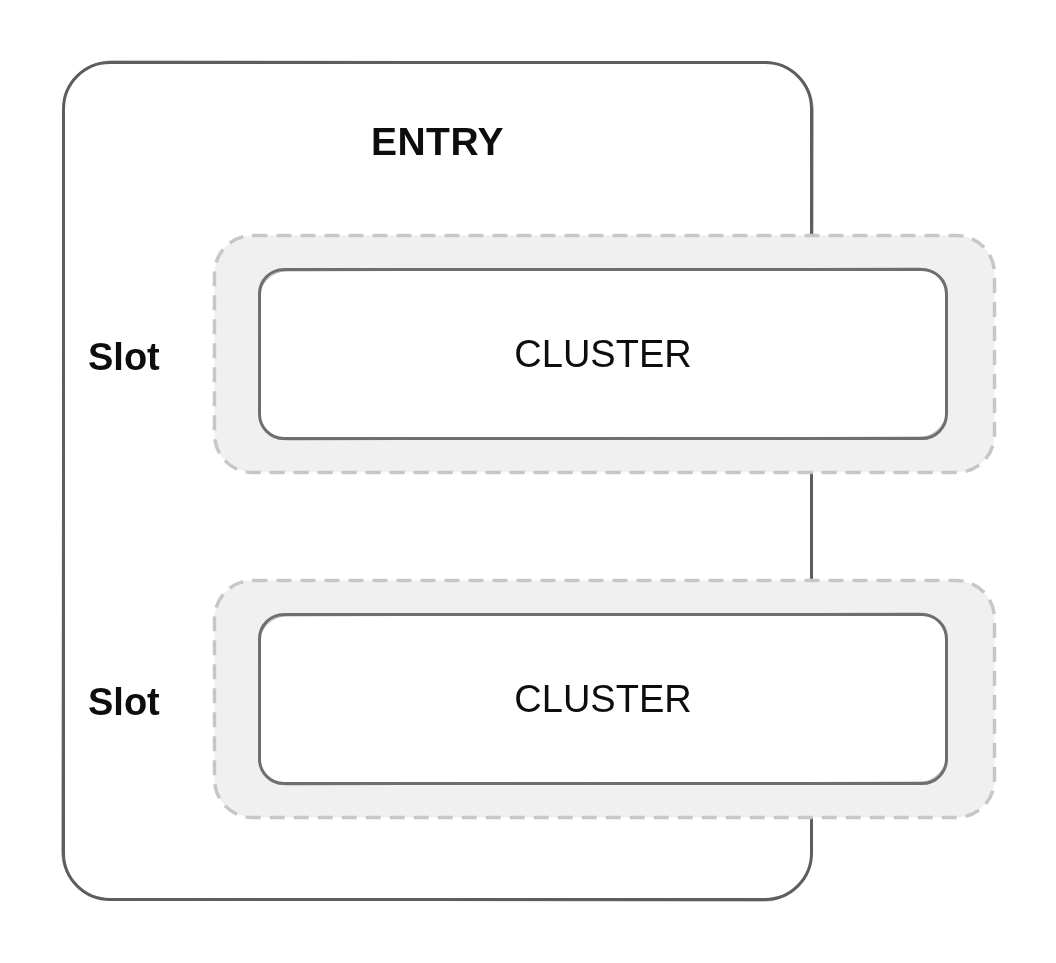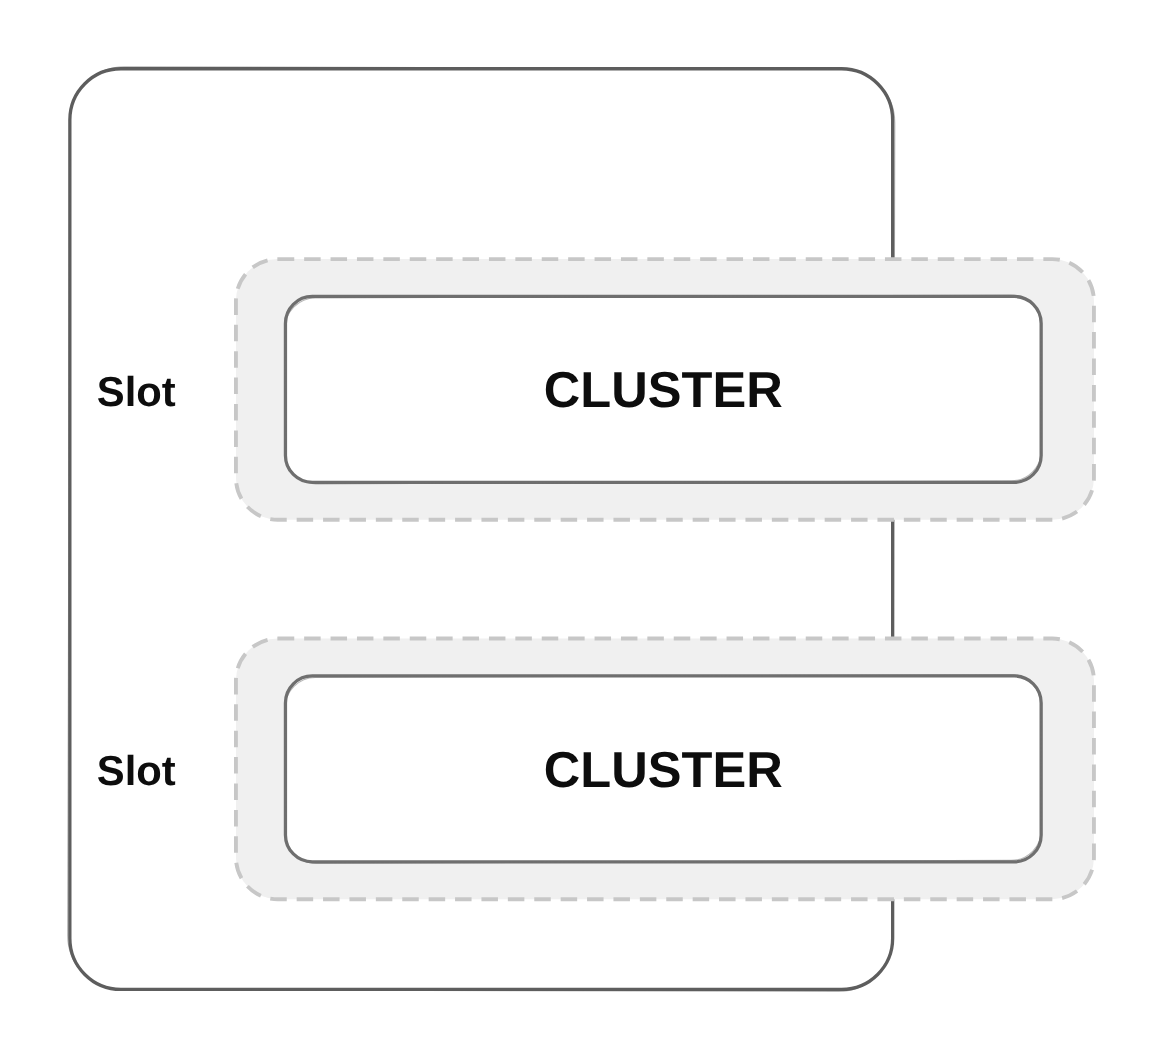--- a/index.html
+++ b/index.html
@@ -93,22 +93,22 @@
     content: "";
     position: absolute;
     inset: -2px;
     border: 1.5px solid var(--cluster-outline, #6f6f6f);
     opacity: 0.5;
     border-radius: 28px;
     transform: rotate(-0.25deg);
     pointer-events: none;
   }
   .cluster-label {
-    font-size: 46px;
-    font-weight: 700;
+    font-size: 38px;
+    font-weight: 400;
     letter-spacing: 0;
     text-align: center;
   }
 
   
   .slot-label {
     position: absolute;
     left: 88px;
     width: 130px;
     font-size: 38px;
@@ -117,20 +117,21 @@
   }
   .slot-label-1 { top: 335px; }
   .slot-label-2 { top: 680px; }
 </style>
 </head>
 <body>
 
 <div class="canvas">
 
   <div class="entry-box"></div>
+  <div class="entry-label">ENTRY</div>
 
   <div class="slot-label slot-label-1">Slot</div>
 
   <div class="slot-group slot-group-1">
     <svg class="dash-svg" width="785" height="242" viewBox="0 0 785 242">
       <rect class="dash-rect" x="2.5" y="2.5" width="780" height="237" rx="38"></rect>
     </svg>
     <div class="cluster-box">
       <span class="cluster-label">CLUSTER</span>
     </div>

